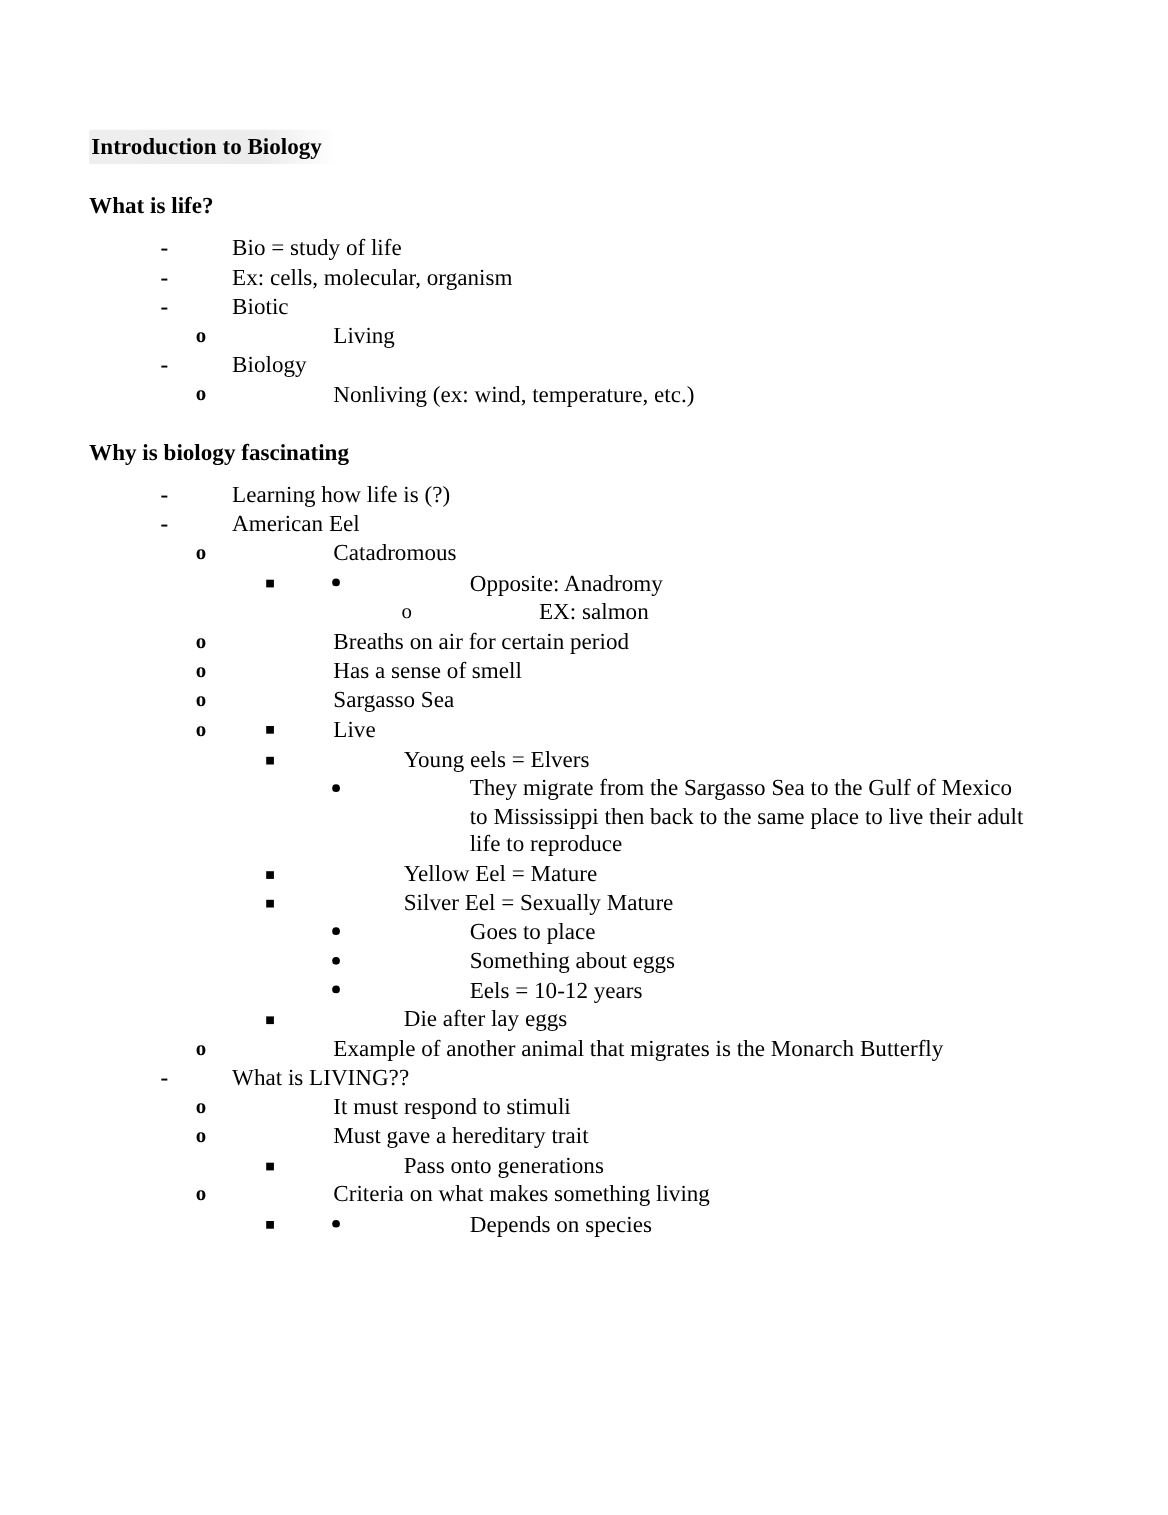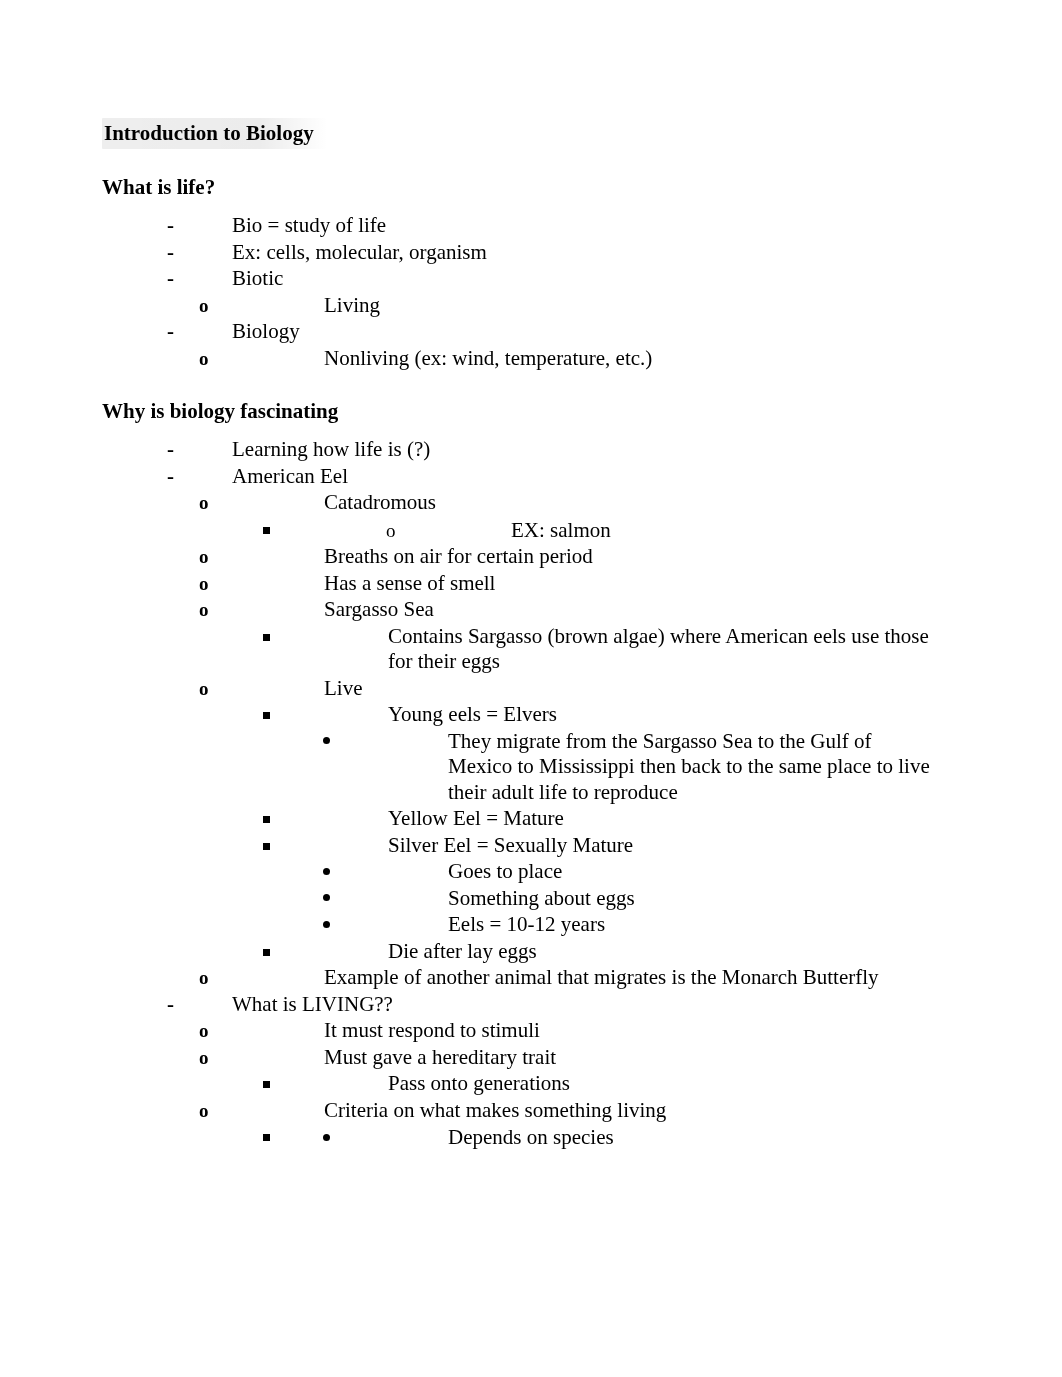--- a/index.html
+++ b/index.html
@@ -13,21 +13,21 @@
     height: 1377px;
     font-family: "Liberation Serif", "DejaVu Serif", serif;
     color: #000000;
     -webkit-font-smoothing: antialiased;
   }
   .page {
     position: relative;
     width: 1062px;
     height: 1377px;
     box-sizing: border-box;
-    padding: 118px 130px 0 102px;
+    padding: 118px 130px 0 81px;
     background: #ffffff;
   }
 
   
   .doc-title {
     font-size: 21px;
     font-weight: bold;
     line-height: 1.15;
     margin: 0 0 26px 0;
     display: inline-block;
@@ -140,39 +140,42 @@
           <span class="bullet">-</span>
           <span class="txt">American Eel</span>
         </li>
         <li class="li lv2">
           <span class="bullet">o</span>
           <span class="txt">Catadromous</span>
         </li>
         <li class="li lv3">
           <span class="bullet"><i class="sq"></i></span>
         </li>
+        <li class="li lv4">
+          <span class="bullet"><i class="dot"></i></span>
+          <span class="txt">Opposite: Anadromy</span>
+        </li>
         <li class="li lv5">
           <span class="bullet">o</span>
           <span class="txt">EX: salmon</span>
         </li>
         <li class="li lv2">
           <span class="bullet">o</span>
           <span class="txt">Breaths on air for certain period</span>
         </li>
         <li class="li lv2">
           <span class="bullet">o</span>
           <span class="txt">Has a sense of smell</span>
         </li>
         <li class="li lv2">
           <span class="bullet">o</span>
           <span class="txt">Sargasso Sea</span>
         </li>
         <li class="li lv3">
           <span class="bullet"><i class="sq"></i></span>
-          <span class="txt">Contains Sargasso (brown algae) where American eels use those for their eggs</span>
         </li>
         <li class="li lv2">
           <span class="bullet">o</span>
           <span class="txt">Live</span>
         </li>
         <li class="li lv3">
           <span class="bullet"><i class="sq"></i></span>
           <span class="txt">Young eels = Elvers</span>
         </li>
         <li class="li lv4">

